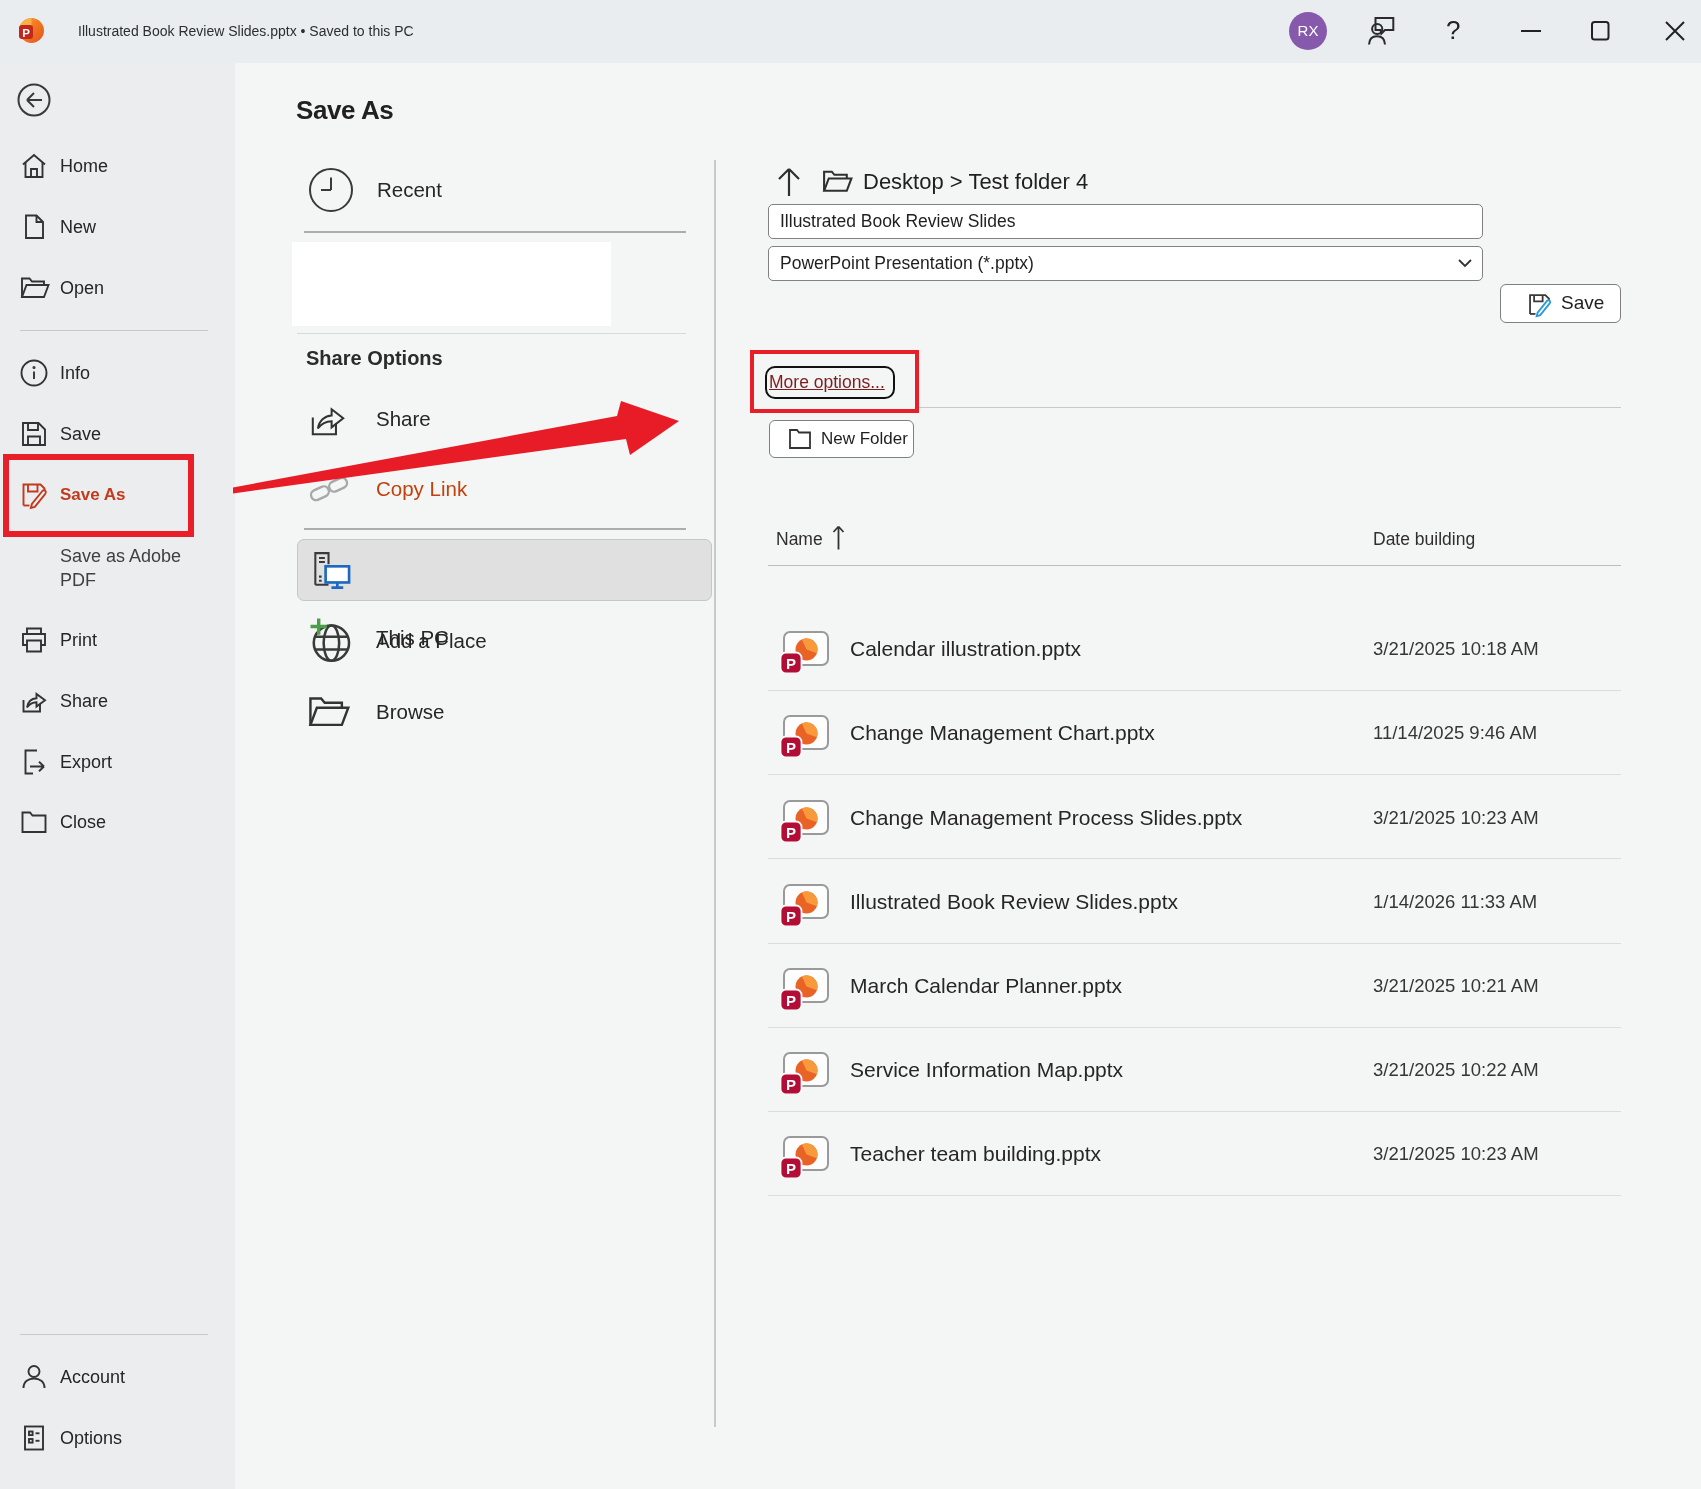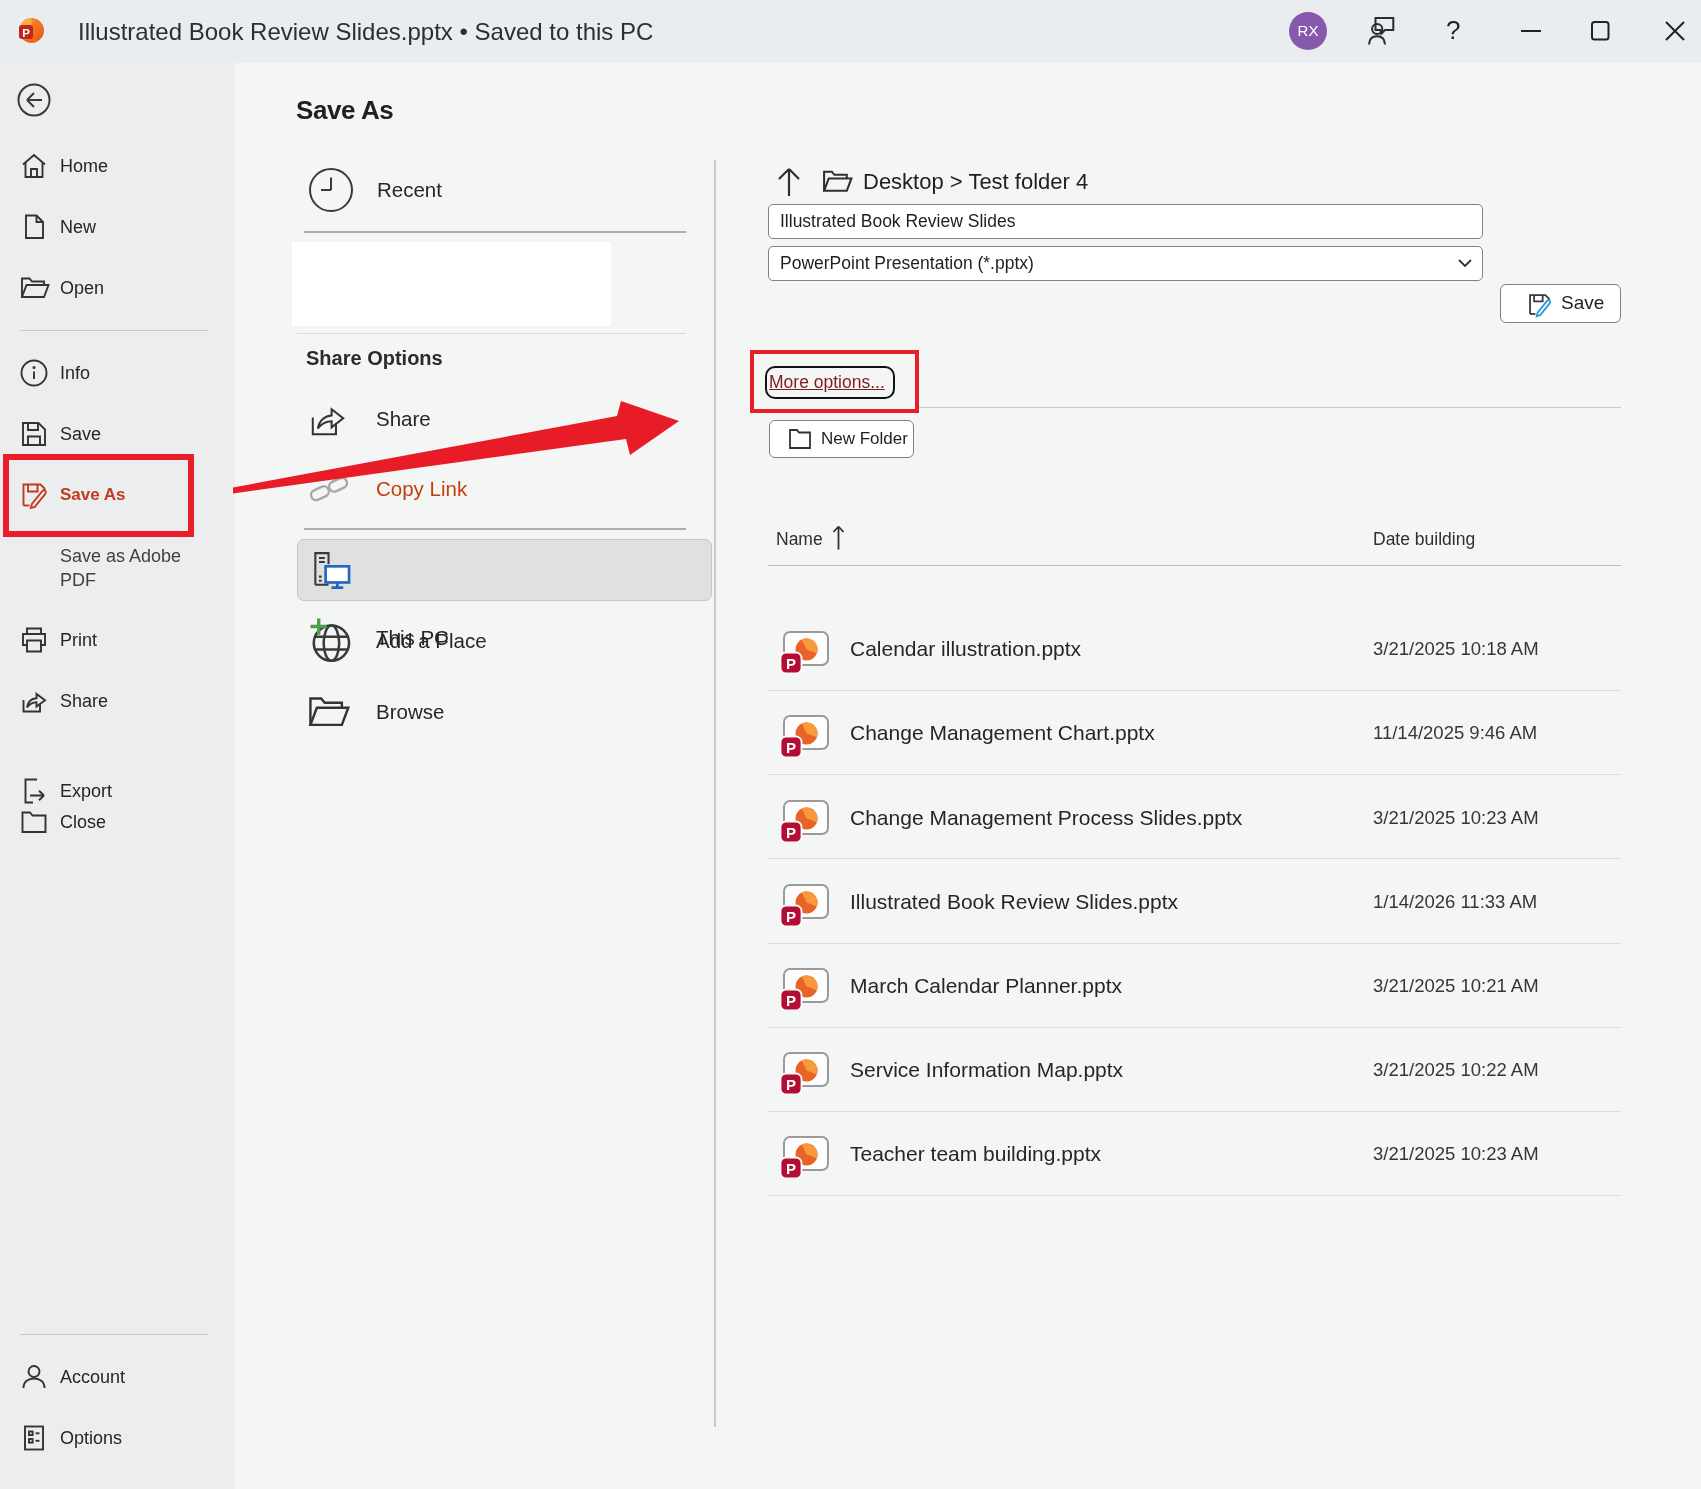--- a/index.html
+++ b/index.html
@@ -31,21 +31,21 @@
         <stop offset="0" stop-color="#fb9d38"></stop>
           <stop offset="0.55" stop-color="#f0731f"></stop>
           <stop offset="1" stop-color="#e4531f"></stop>
       </linearGradient>
     </defs>
     <circle cx="14.5" cy="13.5" r="12.5" fill="url(#ppg)"></circle>
     <path d="M14.5 1 A12.5 12.5 0 0 0 2 13.5 L14.5 13.5 Z" fill="#fcaf45"></path>
     <rect x="2" y="8" width="14" height="14" rx="3" fill="#c2271c"></rect>
     <text x="9" y="20" font-size="11.5" font-weight="bold" fill="#fff" text-anchor="middle">P</text>
   </svg>
-  <div class="abs" style="left:78px;top:0;height:63px;line-height:63px;font-size:24px;color:#2e2e2e;">Illustrated Book Review Slides.pptx • Saved to this PC</div>
+  <div class="abs" style="left:78px;top:0;height:63px;line-height:63px;font-size:14px;color:#2e2e2e;">Illustrated Book Review Slides.pptx • Saved to this PC</div>
   <div class="abs" style="left:1289px;top:12px;width:38px;height:38px;border-radius:50%;background:#8659ad;color:#fff;font-size:15px;text-align:center;line-height:38px;">RX</div>
   <svg class="abs" style="left:1364px;top:15px" width="34" height="34" viewBox="0 0 34 34" fill="none" stroke="#2b2b2b" stroke-width="2">
     <path d="M11.5 3 H29.3 V15 H21 L17.3 18.8 L16.5 15 H11.5 Z"></path>
     <circle cx="13.2" cy="14" r="5.1"></circle>
     <path d="M5 29.5 C5.3 23.7 8.8 21.3 13 21.3 C17.2 21.3 20.7 23.7 21 29.5"></path>
   </svg>
   <div class="abs" style="left:1446px;top:0;height:63px;line-height:60px;font-size:26px;color:#222;">?</div>
   <svg class="abs" style="left:1515px;top:15px" width="32" height="32" viewBox="0 0 32 32" stroke="#222" stroke-width="2" fill="none">
     <path d="M6 16 H26"></path>
   </svg>
@@ -120,21 +120,21 @@
   </svg>
   <div class="lbl">Print</div>
 </div>
 <div class="sidebar-item" style="top:679px">
   <svg width="30" height="30" viewBox="0 0 30 30" fill="none" stroke="#333" stroke-width="1.9">
     <path d="M4.5 14 V25.5 H21 V18"></path>
     <path d="M8 21.5 C9 15.5 13 12.5 17.5 12.3 L17.5 8 L26 14.3 L17.5 20.6 V16.3 C13.5 16.4 10.5 18 8 21.5 Z"></path>
   </svg>
   <div class="lbl">Share</div>
 </div>
-<div class="sidebar-item" style="top:769px">
+<div class="sidebar-item" style="top:740px">
   <svg width="30" height="30" viewBox="0 0 30 30" fill="none" stroke="#333" stroke-width="1.9">
     <path d="M18 3.5 H6.5 V26.5 H14"></path>
     <path d="M11 19.5 H25 M25 19.5 L20 14.8 M25 19.5 L20 24.2"></path>
   </svg>
   <div class="lbl">Export</div>
 </div>
 <div class="sidebar-item" style="top:800px">
   <svg width="30" height="30" viewBox="0 0 30 30" fill="none" stroke="#333" stroke-width="1.9">
     <path d="M3.5 25 V5.5 H11 L13.5 8.5 H26.5 V25 Z"></path>
   </svg>

